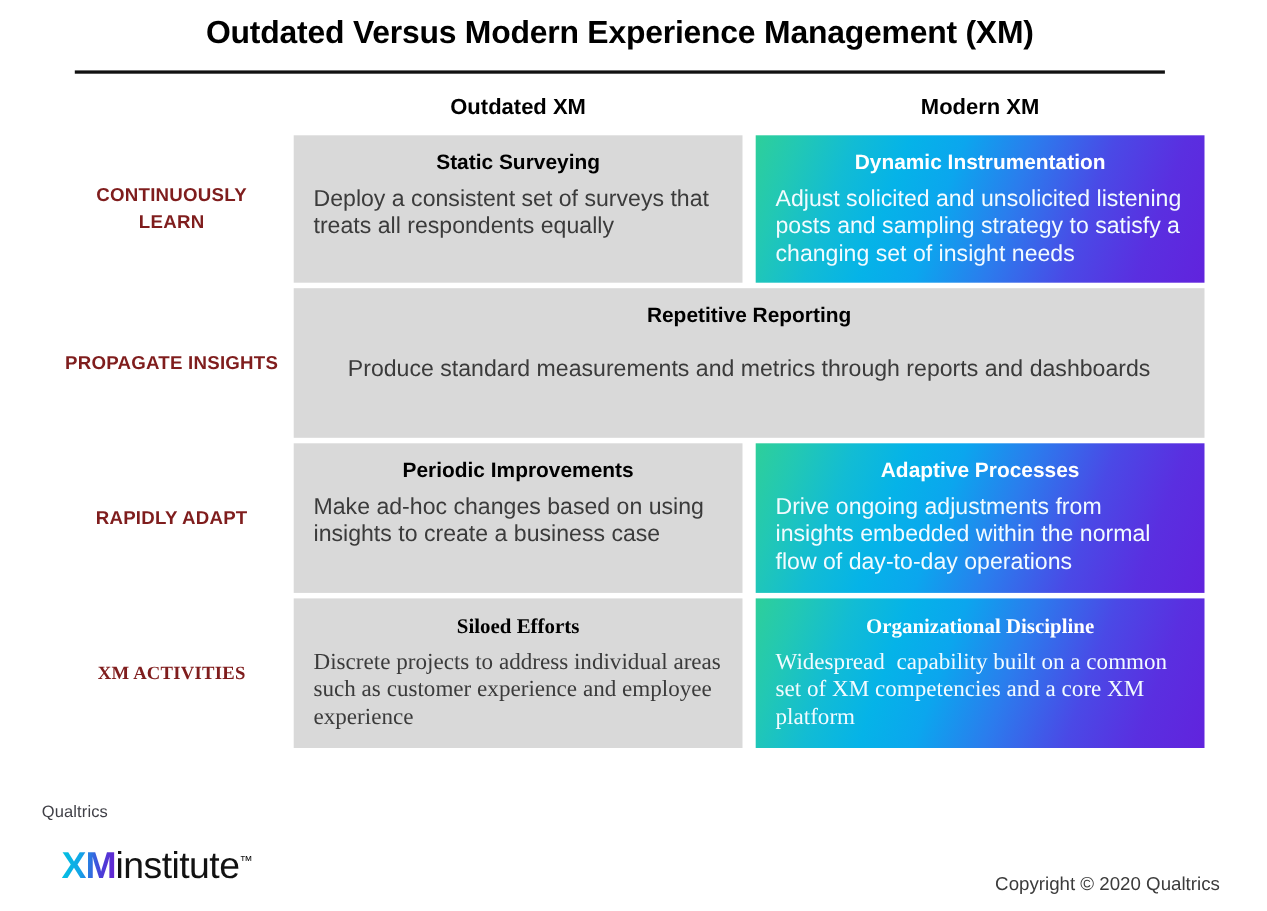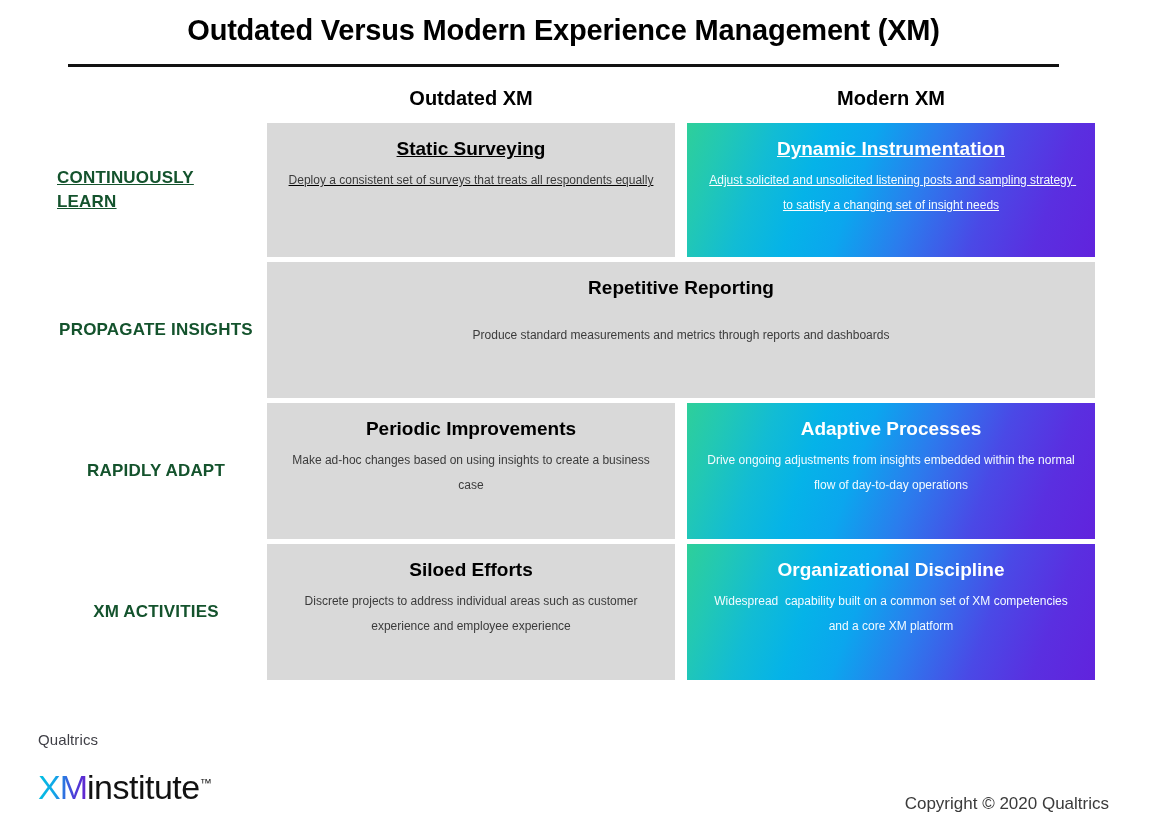--- a/index.html
+++ b/index.html
@@ -66,25 +66,26 @@
     margin-bottom: 5px;
   }
   .matrix-row:last-child { margin-bottom: 0; }
 
   .row-label {
     width: 210px;
     flex: 0 0 210px;
     display: flex;
     align-items: center;
     justify-content: center;
+    text-align: center;
     font-size: 17px;
     font-weight: bold;
     line-height: 24px;
     letter-spacing: 0.2px;
-    color: #14532d;
+    color: #7f1d1d;
     padding-right: 12px;
     box-sizing: border-box;
   }
 
   .cell {
     flex: 1 1 0;
     box-sizing: border-box;
     padding: 13px 18px 13px 18px;
     display: flex;
     flex-direction: column;
@@ -114,34 +115,34 @@
     font-size: 19px;
     font-weight: bold;
     line-height: 25px;
     text-align: center;
     margin: 0 0 7px 0;
   }
   .cell.outdated .cell-heading { color: #000; }
   .cell.modern .cell-heading { color: #ffffff; }
 
   .cell-body {
-    font-size: 12px;
+    font-size: 21px;
     line-height: 25px;
-    text-align: center;
+    text-align: left;
     margin: 0;
     white-space: pre-wrap;
   }
   .cell.outdated .cell-body { color: #3b3b3b; }
   .cell.modern .cell-body { color: #f2fbff; }
 
   
-  .row-1 .cell, .row-1 .row-label { min-height: 134px; text-decoration: underline; }
+  .row-1 .cell, .row-1 .row-label { min-height: 134px; }
   .row-2 .cell, .row-2 .row-label { min-height: 136px; gap: 16px; }
   .row-3 .cell, .row-3 .row-label { min-height: 136px; }
-  .row-4 .cell, .row-4 .row-label { min-height: 136px; }
+  .row-4 .cell, .row-4 .row-label { min-height: 136px; font-family: Liberation Serif, serif; }
 
   
   .footer {
     position: absolute;
     left: 0;
     right: 0;
     bottom: 0;
     height: 120px;
     padding: 0 43px 0 38px;
     display: flex;
@@ -158,27 +159,28 @@
     letter-spacing: 0.1px;
     margin-bottom: 17px;
     font-family: "Liberation Sans", sans-serif;
   }
   .logo-bottom {
     font-size: 34px;
     line-height: 38px;
     white-space: nowrap;
   }
   .logo-xm {
-    font-weight: normal;
+    font-weight: bold;
     background: linear-gradient(95deg, #00c4e0 0%, #12a6e8 35%, #4a3fd8 72%, #6821cf 100%);
     -webkit-background-clip: text;
     background-clip: text;
     color: transparent;
     -webkit-text-fill-color: transparent;
     letter-spacing: -1px;
+    margin-left: 18px;
   }
   .logo-institute {
     color: #121212;
     letter-spacing: -0.5px;
     font-weight: normal;
   }
   .logo-tm {
     font-size: 12px;
     vertical-align: super;
     color: #121212;

